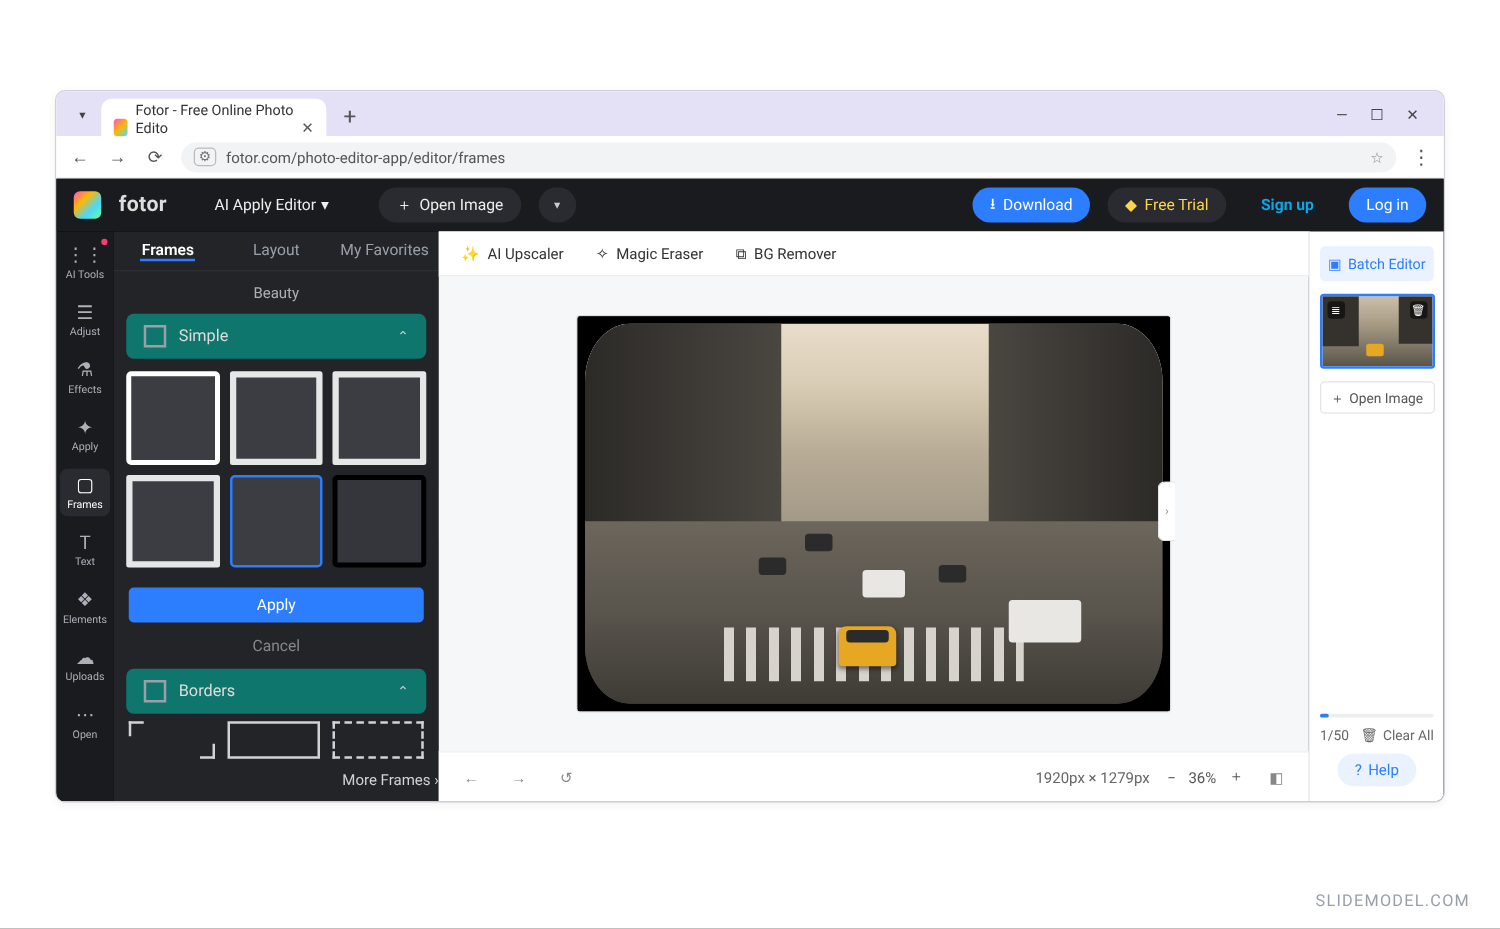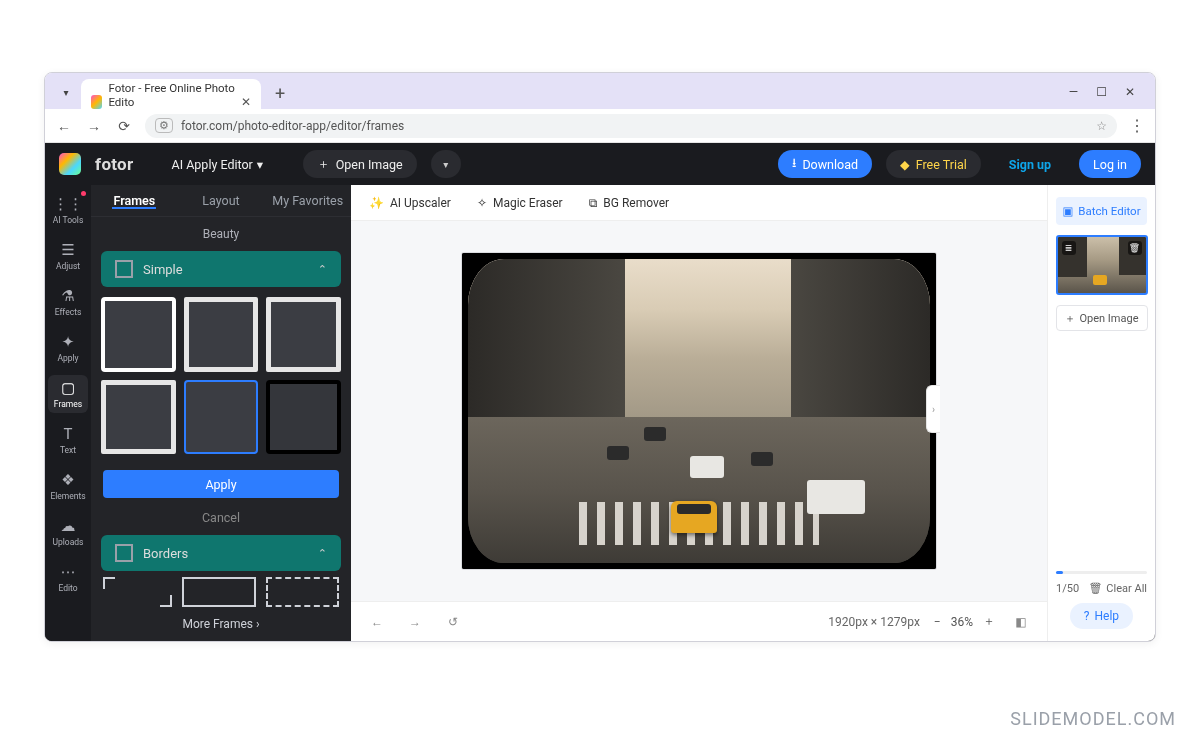--- a/index.html
+++ b/index.html
@@ -55,21 +55,21 @@
   .section-caret{ margin-left:auto; font-size:11px; color:#ccc;}
   .thumb-grid{ display:grid; grid-template-columns:repeat(3,1fr); gap:8px; padding:10px;}
   .thumb{ aspect-ratio:1/1; background:#3b3d43; border-radius:4px; border:4px solid #fff; position:relative;}
   .thumb.rough{ border:none; background:#3b3d43;}
   .thumb.rough::before{ content:""; position:absolute; inset:0; border:5px solid #fff; border-radius:2px; filter:contrast(.8);}
   .thumb.sel{ border:2px solid #2d7dff; background:#3b3d43; padding:2px;}
   .thumb.dark{ border:4px solid #000; background:#34363b;}
   .panel-actions{ display:flex; gap:12px; padding:6px 12px 10px;flex-direction:column;}
   .btn-apply{ background:#2d7dff; color:#fff; border:none; height:28px; padding:0 18px; border-radius:4px; font-size:12.5px;}
   .btn-cancel{ background:transparent; color:#888; border:none; font-size:12.5px;}
-  .more-frames{ text-align:center; font-size:12px; color:#cfd2d9; padding:10px 0;}
+  .more-frames{ text-align:right; font-size:12px; color:#cfd2d9; padding:10px 0;}
   .panel-collapse{ position:absolute; right:-10px; top:200px; width:14px; height:48px; background:#232428; border-radius:0 6px 6px 0; display:flex; align-items:center; justify-content:center; color:#aaa; font-size:10px;}
 
   
   .borders-row{ display:flex; gap:10px; padding:6px 12px 0;}
   .bthumb{ flex:1; height:30px; border:2px solid #cfd2d9; position:relative;}
   .bthumb.corners{ border:none;}
   .bthumb.corners::before,.bthumb.corners::after{content:"";position:absolute;width:10px;height:10px;border:2px solid #cfd2d9;}
   .bthumb.corners::before{top:0;left:0;border-right:none;border-bottom:none;}
   .bthumb.corners::after{bottom:0;right:0;border-left:none;border-top:none;}
   .bthumb.dashed{ border-style:dashed;}
@@ -119,21 +119,21 @@
   .ropen{ width:92px; height:26px; border:1px solid #e3e4e8; border-radius:4px; font-size:11px; color:#555; display:flex;align-items:center;justify-content:center; gap:4px;}
   .right-bottom{ margin-top:auto; width:100%; display:flex; flex-direction:column; gap:8px; align-items:center;}
   .counter-row{ width:100%; display:flex; justify-content:space-between; align-items:center; font-size:11px; color:#666;}
   .clear-all{ display:flex; align-items:center; gap:4px; color:#666;}
   .help-pill{ background:#eaf2ff; color:#2d7dff; height:26px; border-radius:13px; padding:0 14px; display:flex; align-items:center; gap:5px; font-size:12px;}
   .expand-handle{ position:absolute; right:107px; top:200px; width:14px;height:48px; background:#fff; border:1px solid #e5e5e5; border-right:none; border-radius:6px 0 0 6px; display:flex;align-items:center;justify-content:center; color:#999; font-size:10px;}
   
   .right{ position:relative; z-index:2;}
   .canvas-zone{ position:relative; z-index:2;}
 
-  .watermark{ position:absolute; right:24px; bottom:14px; font-size:18px; letter-spacing:1px; color:#9aa0a9;}
+  .watermark{ position:absolute; right:24px; bottom:14px; font-size:13px; letter-spacing:1px; color:#9aa0a9;}
 </style>
 </head>
 <body>
 
 <div class="outer-window">
 
   <div class="browser-tabs">
     <div class="tabs-chevron">▾</div>
     <div class="tab">
       <span class="favicon"></span>
@@ -219,21 +219,21 @@
           <div class="rail-item">
             <span class="ricon">❖</span>
             <span>Elements</span>
           </div>
           <div class="rail-item">
             <span class="ricon">☁</span>
             <span>Uploads</span>
           </div>
           <div class="rail-item">
             <span class="ricon">⋯</span>
-            <span>Edito</span>
+            <span>Open</span>
           </div>
         </div>
 
       <div class="panel">
         <div class="panel-tabs">
           <div class="ptab active">Frames</div>
           <div class="ptab">Layout</div>
           <div class="ptab">My Favorites</div>
         </div>
         <div class="panel-sub">Beauty</div>

